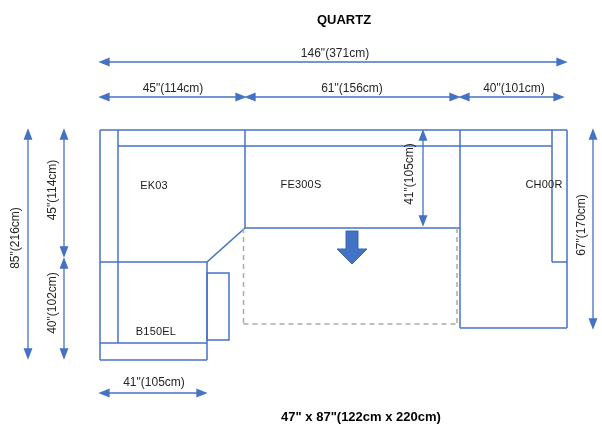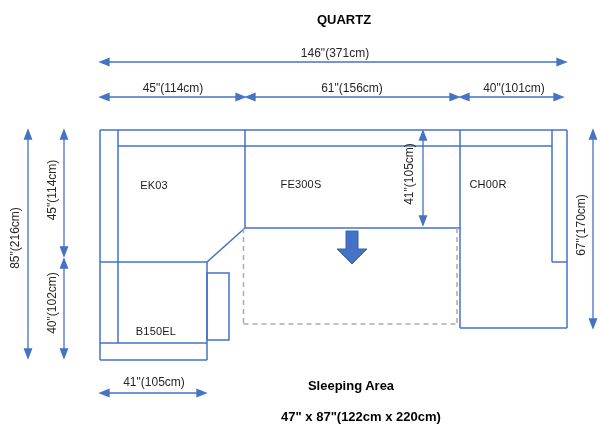--- a/index.html
+++ b/index.html
@@ -134,20 +134,19 @@
   <span class="lbl" style="left:514px;top:88px;">40"(101cm)</span>
 
   <span class="lbl rot" style="left:15px;top:238px;">85"(216cm)</span>
   <span class="lbl rot" style="left:52px;top:190px;">45"(114cm)</span>
   <span class="lbl rot" style="left:52px;top:303px;">40"(102cm)</span>
   <span class="lbl rot" style="left:581px;top:225px;">67"(170cm)</span>
   <span class="lbl rot" style="left:409px;top:174px;">41"(105cm)</span>
 
   <span class="lbl comp" style="left:154px;top:185px;">EK03</span>
   <span class="lbl comp" style="left:301px;top:184px;">FE300S</span>
-  <span class="lbl comp" style="left:488px;top:184px;text-align:right;">CH00R</span>
+  <span class="lbl comp" style="left:544px;top:184px;text-align:right;">CH00R</span>
   <span class="lbl comp" style="left:156px;top:331px;">B150EL</span>
 
   <span class="lbl" style="left:154px;top:382px;">41"(105cm)</span>
-  <span class="lbl bold" style="left:351px;top:385px;font-size:13px;">Sleeping Area</span>
   <span class="lbl bold bottom-size" style="left:361px;top:416px;">47" x 87"(122cm x 220cm)</span>
 
 </div>
 
 </body></html>

